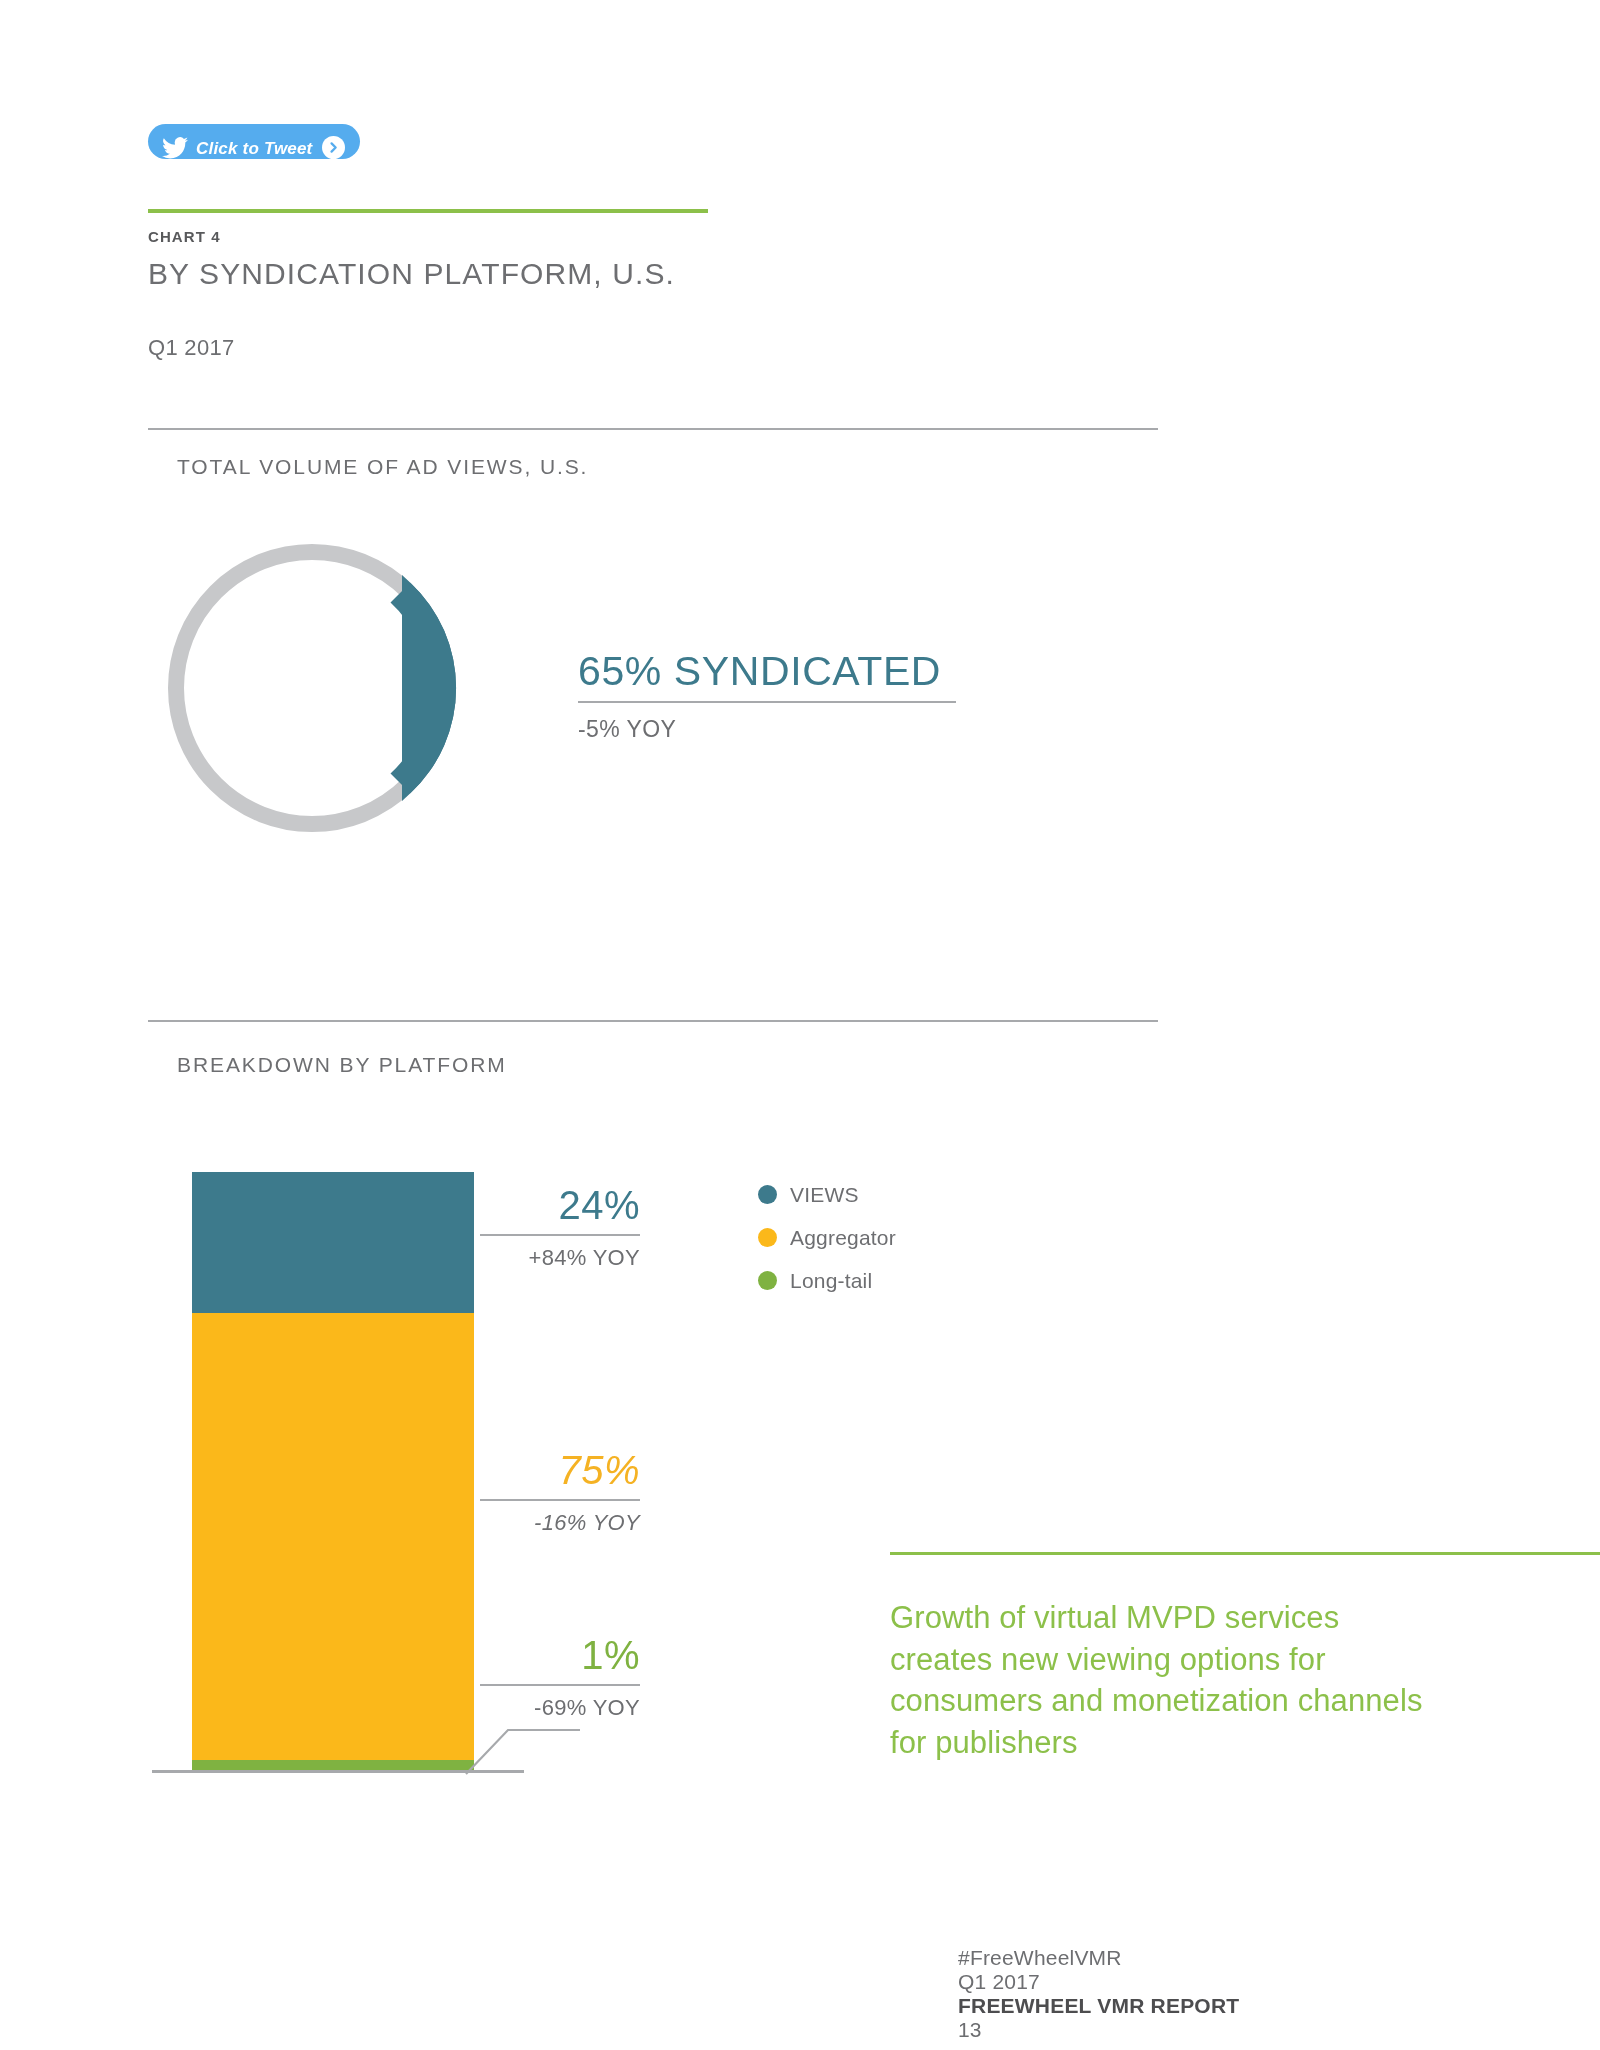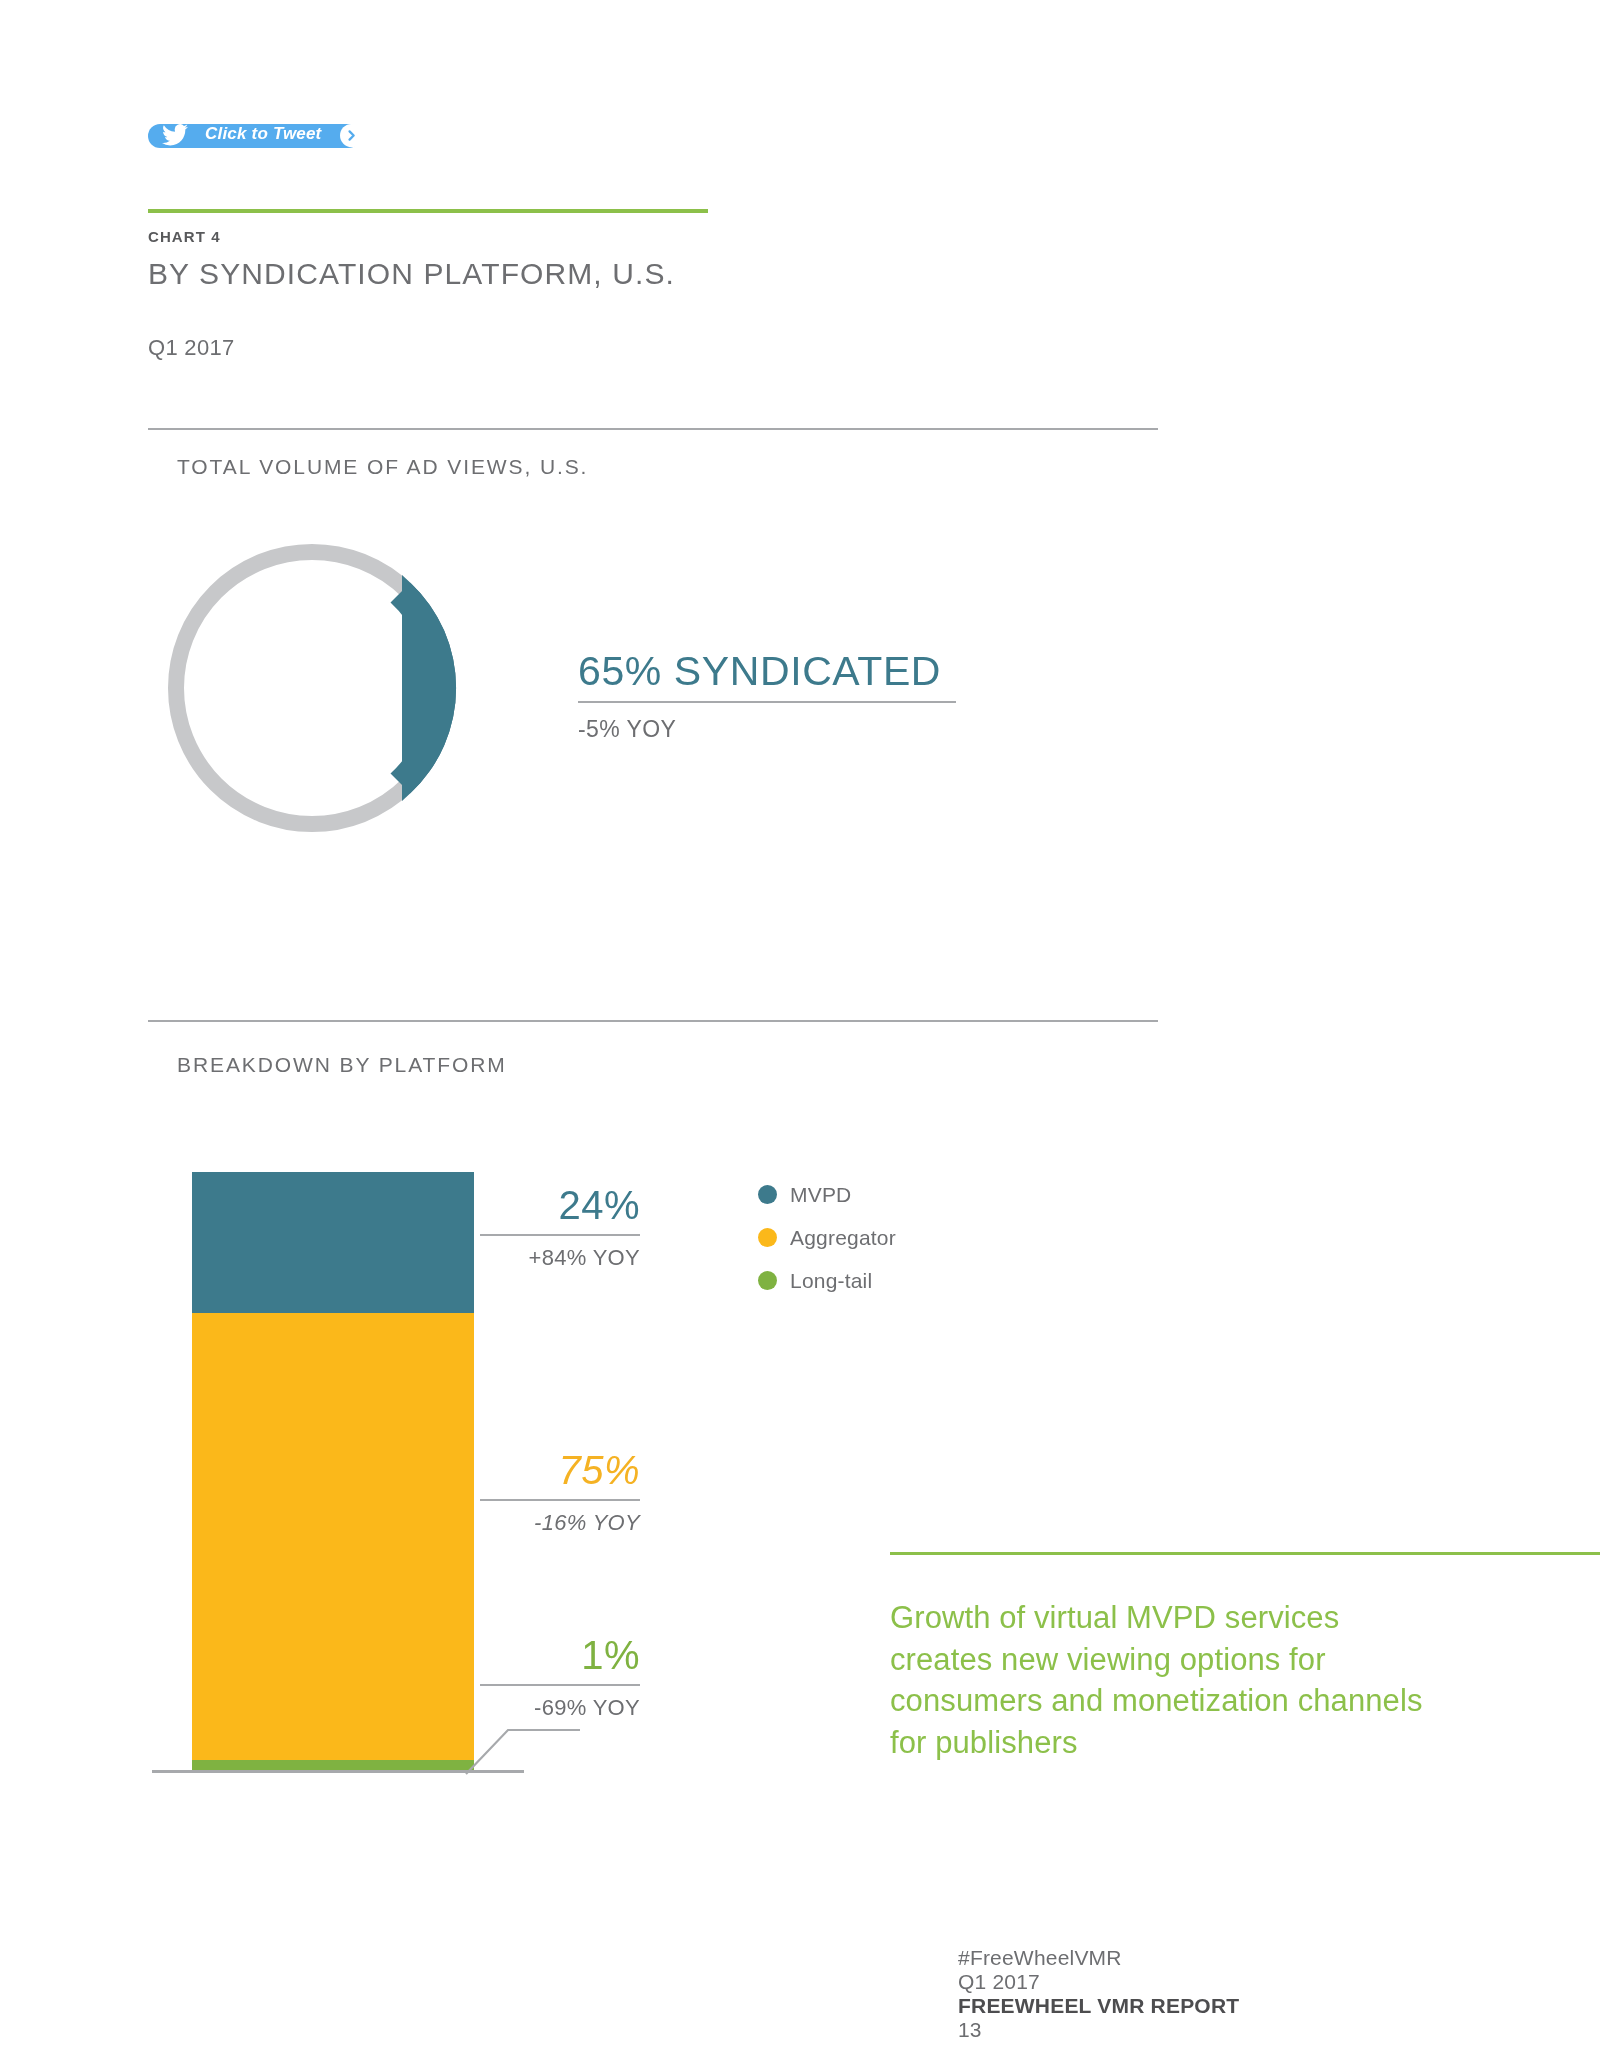--- a/index.html
+++ b/index.html
@@ -9,23 +9,23 @@
     font-family:"Liberation Sans","DejaVu Sans",sans-serif;
     position:relative;
     overflow:hidden;
     -webkit-font-smoothing:antialiased;
   }
   .page{position:absolute;inset:0;}
 
   
   .tweet-btn{
     position:absolute;left:148px;top:124px;
-    width:212px;height:24px;
+    width:212px;height:35px;
     background:#55acee;border-radius:21px;
-    display:flex;align-items:flex-start;gap:17px;
+    display:flex;align-items:flex-end;gap:8px;
     padding:0 14px;box-sizing:border-box;
     cursor:pointer;
   }
   .tweet-btn .bird{width:26px;height:22px;flex:0 0 auto;}
   .tweet-btn .label{
     color:#ffffff;font-size:17px;font-style:italic;font-weight:600;
     letter-spacing:.2px;white-space:nowrap;
   }
   .tweet-btn .arrow{
     width:23px;height:23px;border-radius:50%;
@@ -198,21 +198,21 @@
 
   <div class="callout" style="left:420px;top:1635px;width:220px;">
     <div class="num num-green">1%</div>
     <div class="rule" style="width:160px;"></div>
     <div class="yoy">-69% YOY</div>
   </div>
 
   <div class="legend">
     <div class="legend-row">
       <span class="legend-dot" style="background:#3d7a8c;"></span>
-      <span class="legend-text">MVPD</span>
+      <span class="legend-text">VIEWS</span>
     </div>
     <div class="legend-row">
       <span class="legend-dot" style="background:#fbb81a;"></span>
       <span class="legend-text">Aggregator</span>
     </div>
     <div class="legend-row">
       <span class="legend-dot" style="background:#7fb241;"></span>
       <span class="legend-text">Long-tail</span>
     </div>
   </div>

